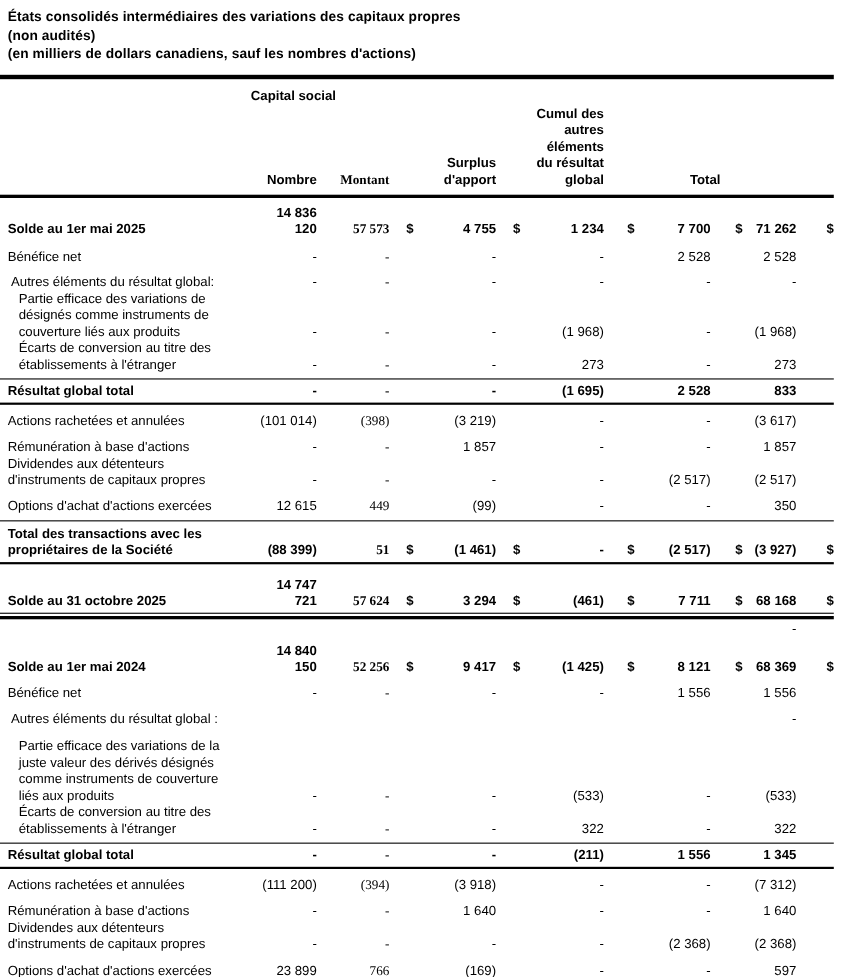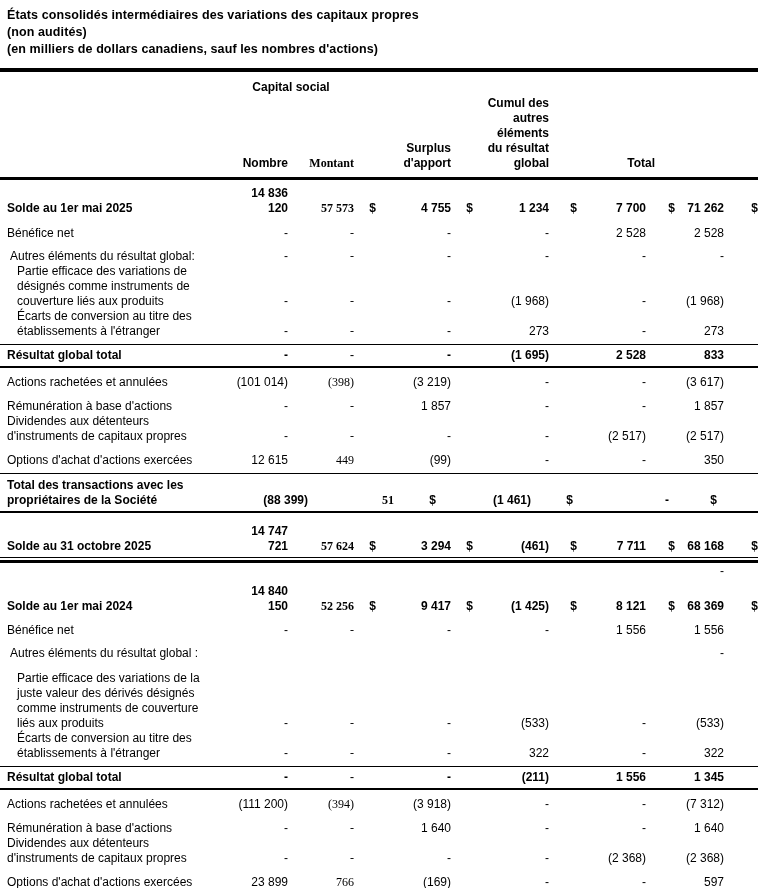--- a/index.html
+++ b/index.html
@@ -29,21 +29,21 @@
   .rule.header { height: 3px; }
   .rule.thin   { height: 1px; }
   .rule.medium { height: 2px; }
   .rule.thick  { height: 3px; }
   .rule.gap    { background: transparent; height: 2px; }
 
   
   #capital-social-row { display: flex; padding-top: 8px; }
   #capital-social {
     margin-left: 228px; width: 126px;
-    text-align: center; font-weight: 700; font-size: 12px;
+    text-align: left; font-weight: 700; font-size: 12px;
   }
   #column-headers {
     display: flex; align-items: flex-end;
     font-weight: 700; font-size: 12px; line-height: 15px;
     padding: 2px 0 6px 0;
   }
   #column-headers .cell { text-align: right; }
 
   
   .cell { box-sizing: border-box; flex: 0 0 auto; }
@@ -280,21 +280,21 @@
         <div class="cell c-surplus">(99)</div>
         <div class="cell c-d2"></div>
         <div class="cell c-cumul">-</div>
         <div class="cell c-d3"></div>
         <div class="cell c-resultats">-</div>
         <div class="cell c-d4"></div>
         <div class="cell c-total">350</div>
         <div class="cell c-d5"></div>
       </div>
       <div class="rule thin"></div>
-      <div class="row bold" style="padding-top: 4px; padding-bottom: 3px; gap: 20px;">
+      <div class="row bold" style="padding-top: 4px; padding-bottom: 3px;">
         <div class="cell c-label">
           <div>Total des transactions avec les</div>
           <div>propriétaires de la Société</div>
         </div>
         <div class="cell c-nombre">(88 399)</div>
         <div class="cell c-montant">51</div>
         <div class="cell c-d1">$</div>
         <div class="cell c-surplus">(1 461)</div>
         <div class="cell c-d2">$</div>
         <div class="cell c-cumul">-</div>

